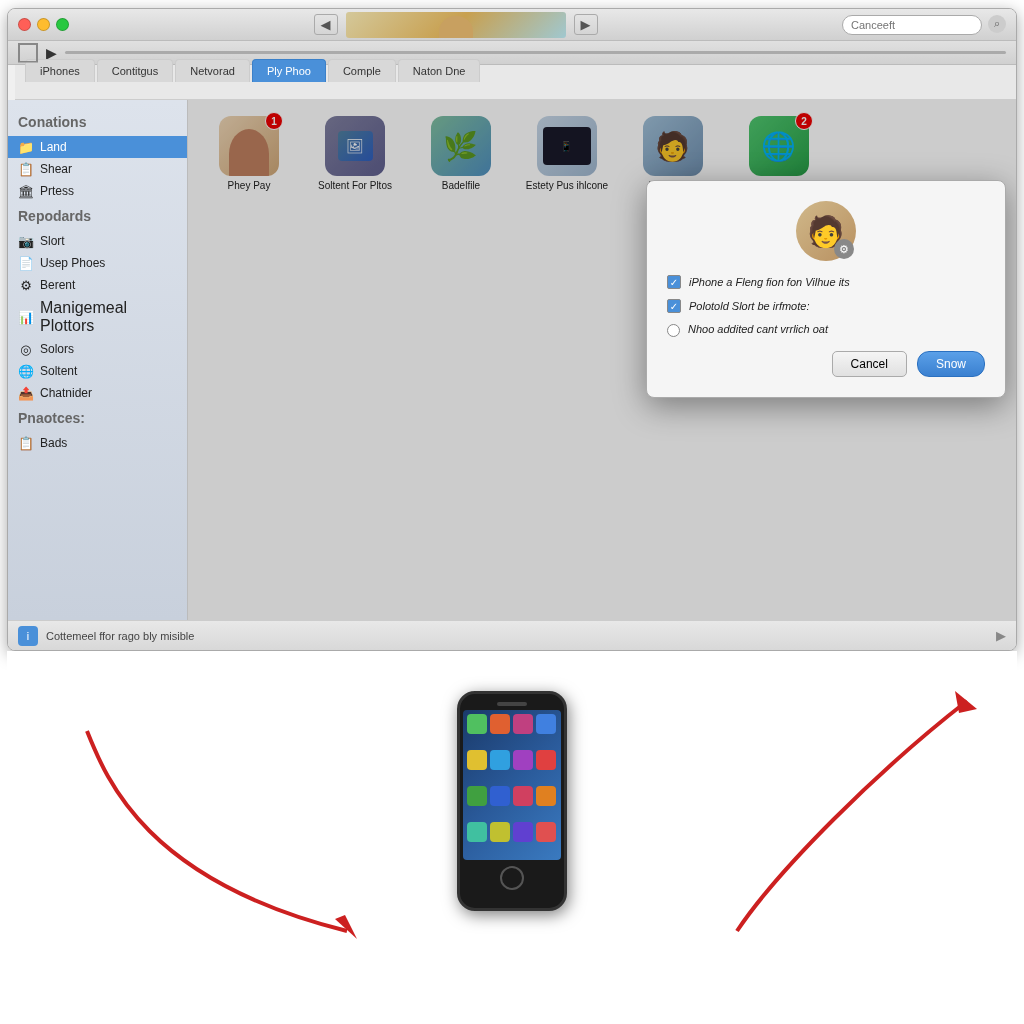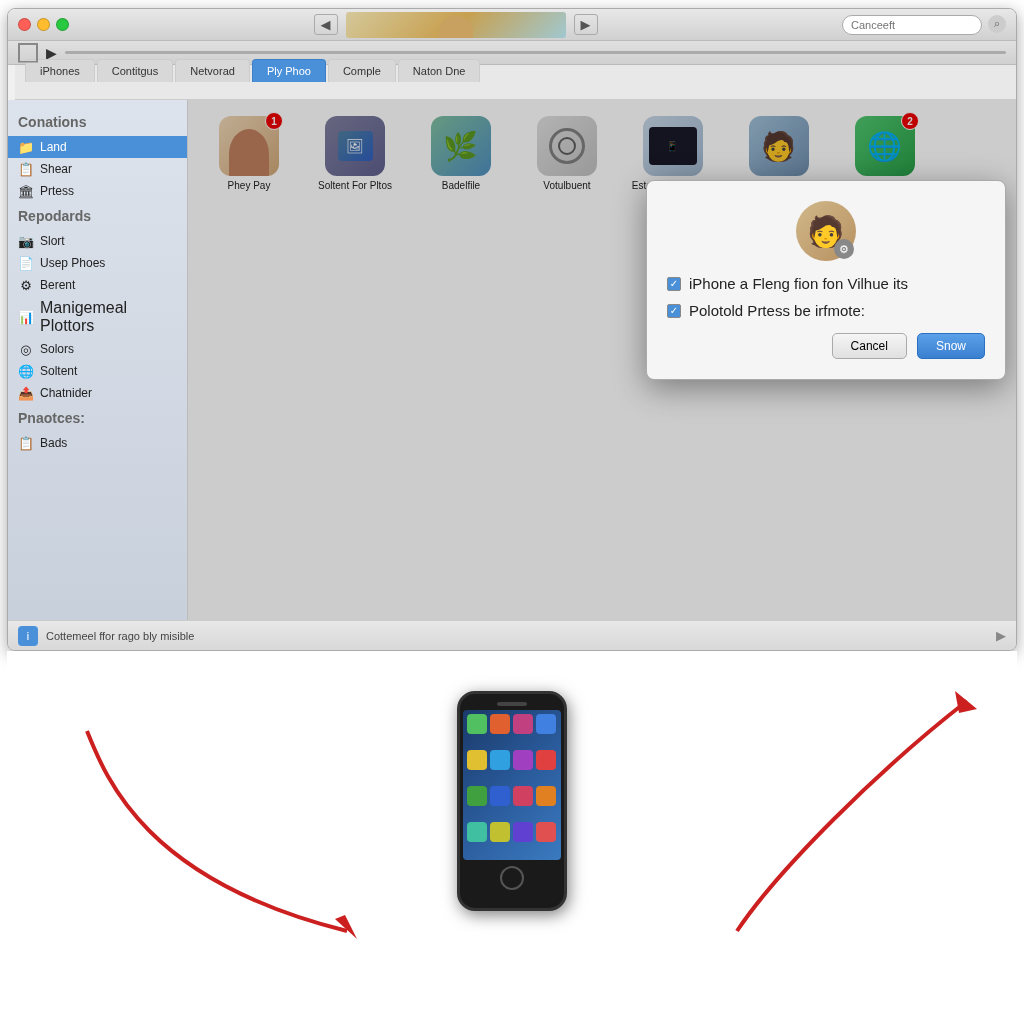--- a/index.html
+++ b/index.html
@@ -300,21 +300,21 @@
     .modal-checkbox {
       width: 14px; height: 14px;
       border: 1px solid #888;
       background: #4a90d9;
       border-radius: 2px;
       display: flex; align-items: center; justify-content: center;
       color: #fff;
       font-size: 10px;
       flex-shrink: 0;
     }
-    .modal-label { font-size: 15px; color: #222; }
+    .modal-label { font-size: 11px; color: #222; font-style: italic; }
     .modal-input {
       width: 100%;
       height: 26px;
       border: 1px solid #aaa;
       border-radius: 4px;
       padding: 0 8px;
       font-size: 11px;
       background: #fff;
       margin-bottom: 10px;
     }
@@ -341,21 +341,21 @@
       background: linear-gradient(to bottom, #f5f5f5, #e0e0e0);
       border: 1px solid #aaa;
       border-radius: 5px;
       font-size: 12px;
       cursor: pointer;
     }
     .btn-primary {
       padding: 5px 18px;
       background: linear-gradient(to bottom, #5ba0e8, #3a80d0);
       border: 1px solid #2a70c0;
-      border-radius: 5px;
+      border-radius: 12px;
       font-size: 12px;
       color: #fff;
       cursor: pointer;
     }
 
     
     .illustration-area {
       width: 1010px;
       margin: 0 auto;
       height: 390px;
@@ -557,30 +557,20 @@
 
         <div class="app-item">
           <div class="app-icon-wrap">
             <div class="app-icon icon-badel">
               <div style="width:100%;height:100%;background:linear-gradient(135deg,#80c0a0,#5090c0);display:flex;align-items:center;justify-content:center;">🌿</div>
             </div>
           </div>
           <div class="app-label">Badelfile</div>
         </div>
 
-        <div class="app-item">
-          <div class="app-icon-wrap">
-            <div class="app-icon" style="background:linear-gradient(135deg,#e0e0e0,#c0c0c0);display:flex;align-items:center;justify-content:center;">
-              <div style="width:36px;height:36px;border:3px solid #808080;border-radius:50%;display:flex;align-items:center;justify-content:center;">
-                <div style="width:18px;height:18px;border:2px solid #606060;border-radius:50%;"></div>
-              </div>
-            </div>
-          </div>
-          <div class="app-label">Votulbuent</div>
-        </div>
 
         <div class="app-item">
           <div class="app-icon-wrap">
             <div class="app-icon" style="background:linear-gradient(135deg,#c8d8e8,#a0b8d0);">
               <div style="width:48px;height:38px;background:#1a1a2a;border-radius:4px;display:flex;align-items:center;justify-content:center;color:#90c0ff;font-size:10px;">📱</div>
             </div>
           </div>
           <div class="app-label">Estety Pus ihlcone</div>
         </div>
 
@@ -615,23 +605,27 @@
           </div>
 
           <div class="modal-row">
             <div class="modal-checkbox">✓</div>
             <div class="modal-label">iPhone a Fleng fion fon Vilhue its</div>
           </div>
 
 
           <div class="modal-row">
             <div class="modal-checkbox">✓</div>
-            <div class="modal-label">Polotold Prtess be irfmote:</div>
-          </div>
-
+            <div class="modal-label">Polotold Slort be irfmote:</div>
+          </div>
+
+          <div class="modal-radio-row">
+            <div class="modal-radio"></div>
+            <div class="modal-label">Nhoo addited cant vrrlich oat</div>
+          </div>
 
 
           <div class="modal-buttons">
             <button class="btn-cancel">Cancel</button>
             <button class="btn-primary">Snow</button>
           </div>
         </div>
       </div>
 
     </div>

